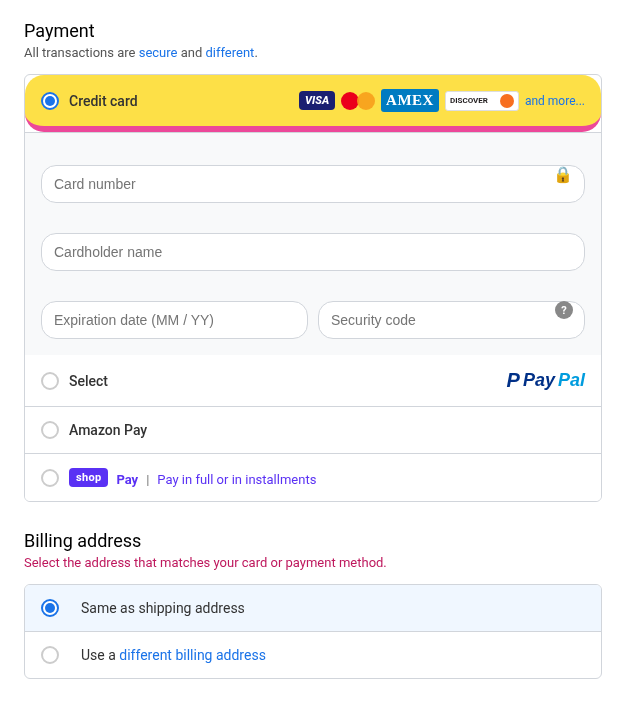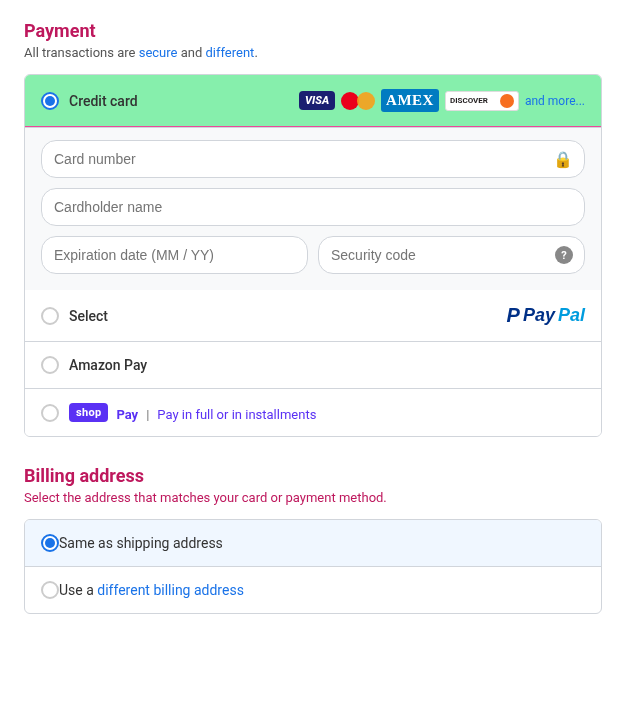--- a/index.html
+++ b/index.html
@@ -7,22 +7,22 @@
       font-family: -apple-system, BlinkMacSystemFont, 'Segoe UI', Roboto, sans-serif;
       background: #fff;
       color: #333;
       font-size: 14px;
       padding: 20px 24px;
       max-width: 626px;
     }
 
     .section-title {
       font-size: 18px;
-      font-weight: 700;
-      color: #be185d;
+      font-weight: 400;
+      color: #000000;
       margin-bottom: 4px;
     }
 
     .secure-text {
       font-size: 13px;
       color: #555;
       margin-bottom: 14px;
     }
 
     .secure-text a {
@@ -40,22 +40,23 @@
     .payment-option {
       display: flex;
       align-items: center;
       justify-content: space-between;
       padding: 14px 16px;
       border-bottom: 1px solid #d1d5db;
       background: #fff;
     }
 
     .payment-option.selected {
-      background: #86efac;
-      border-bottom: 1px solid #ec4899;
+      background: #fde047;
+      border-bottom: 6px solid #ec4899;
+      border-radius: 19px;
     }
 
     .payment-option:last-child {
       border-bottom: none;
     }
 
     .radio-label {
       display: flex;
       align-items: center;
       gap: 10px;
@@ -186,20 +187,21 @@
     .input-field {
       width: 100%;
       background: #fff;
       border: 1px solid #d1d5db;
       border-radius: 15px;
       padding: 10px 12px;
       font-size: 14px;
       color: #999;
       outline: none;
       position: relative;
+      margin-top: 20px;
     }
 
     .input-wrapper {
       position: relative;
     }
 
     .input-icon {
       position: absolute;
       right: 12px;
       top: 50%;
@@ -261,21 +263,21 @@
       border: 1px solid #d1d5db;
       border-radius: 6px;
       overflow: hidden;
     }
 
     .billing-option {
       display: flex;
       align-items: center;
       padding: 14px 16px;
       border-bottom: 1px solid #d1d5db;
-      gap: 0;
+      gap: 22px;
     }
 
     .billing-option:last-child {
       border-bottom: none;
     }
 
     .billing-option.selected {
       background: #f0f7ff;
     }
 

